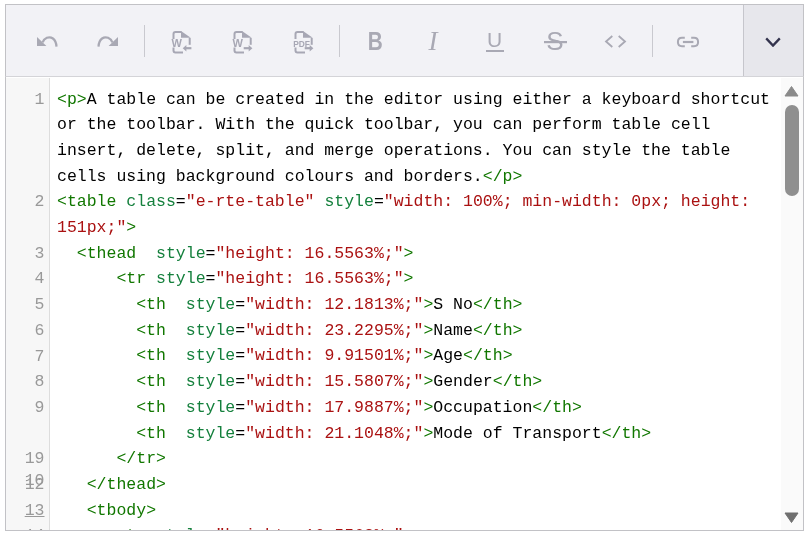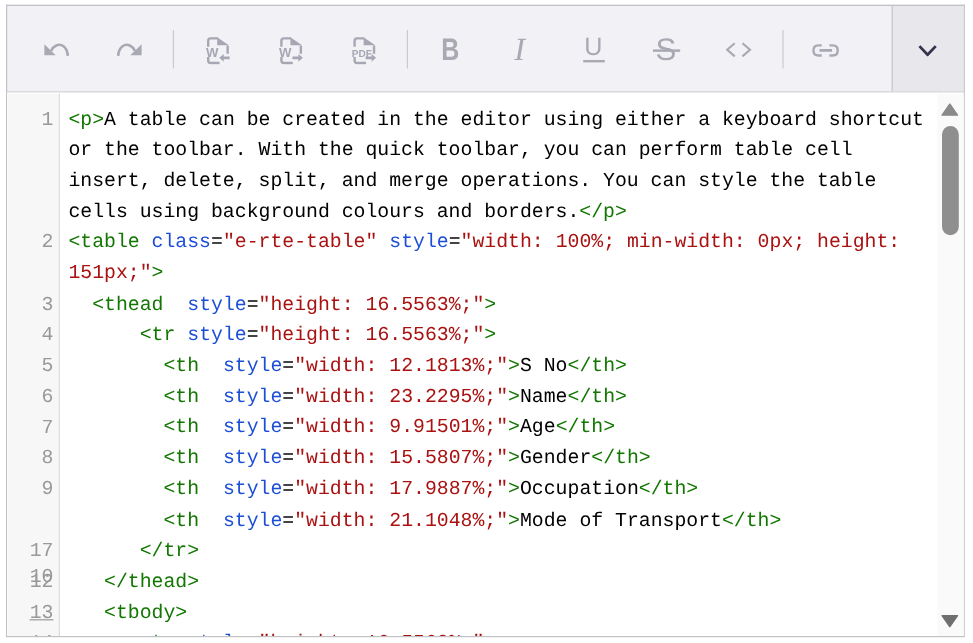--- a/index.html
+++ b/index.html
@@ -17,21 +17,21 @@
   .contentwrap{position:absolute;left:6px;top:78px;width:797px;height:452px;overflow:hidden;background:#fff;}
   .gutter{position:absolute;left:0;top:0;width:43px;height:452px;background:#f7f7f7;
           border-right:1px solid #ddd;}
   .lnum{position:absolute;left:0;width:38.5px;text-align:right;
         font-family:"Liberation Mono",monospace;font-size:16.5px;color:#999;
         line-height:25.69px;}
   .code{position:absolute;left:51px;top:8.6px;
         font-family:"Liberation Mono",monospace;font-size:16.5px;line-height:25.69px;
         white-space:pre;color:#000;}
   .t{color:#117700;}
-  .a{color:#1d4ed8;}
+  .a{color:#15803d;}
   .s{color:#aa1111;}
   .sbar{position:absolute;left:775px;top:0;width:22px;height:452px;background:#fafafa;}
   .sthumb{position:absolute;left:778.5px;top:27px;width:14px;height:91px;border-radius:7px;background:#8f8f8f;}
   svg{display:block;}
 </style>
 </head>
 <body>
 <div class="widget"></div>
 <div class="toolbar"></div>
 
@@ -108,21 +108,21 @@
 <div class="lnum" style="top:8.60px;">1</div>
 <div class="lnum" style="top:111.36px;">2</div>
 <div class="lnum" style="top:162.74px;">3</div>
 <div class="lnum" style="top:188.43px;">4</div>
 <div class="lnum" style="top:214.12px;">5</div>
 <div class="lnum" style="top:239.81px;">6</div>
 <div class="lnum" style="top:265.50px;">7</div>
 <div class="lnum" style="top:291.19px;">8</div>
 <div class="lnum" style="top:316.88px;">9</div>
 <div class="lnum" style="top:343px;margin-top:47px;">10</div>
-<div class="lnum" style="top:368.26px;">17</div>
+<div class="lnum" style="top:368.26px;">19</div>
 <div class="lnum" style="top:393.95px;">12</div>
 <div class="lnum" style="top:419.64px;text-decoration:underline;">13</div>
 <div class="lnum" style="top:445.33px;">14</div>
 <div class="code"><span class="t">&lt;p&gt;</span>A table can be created in the editor using either a keyboard shortcut
 or the toolbar. With the quick toolbar, you can perform table cell
 insert, delete, split, and merge operations. You can style the table
 cells using background colours and borders.<span class="t">&lt;/p&gt;</span>
 <span class="t">&lt;table</span> <span class="a">class</span>=<span class="s">"e-rte-table"</span> <span class="a">style</span>=<span class="s">"width: 100%; min-width: 0px; height:</span>
 <span class="s">151px;"</span><span class="t">&gt;</span>
   <span class="t">&lt;thead</span>  <span class="a">style</span>=<span class="s">"height: 16.5563%;"</span><span class="t">&gt;</span>

